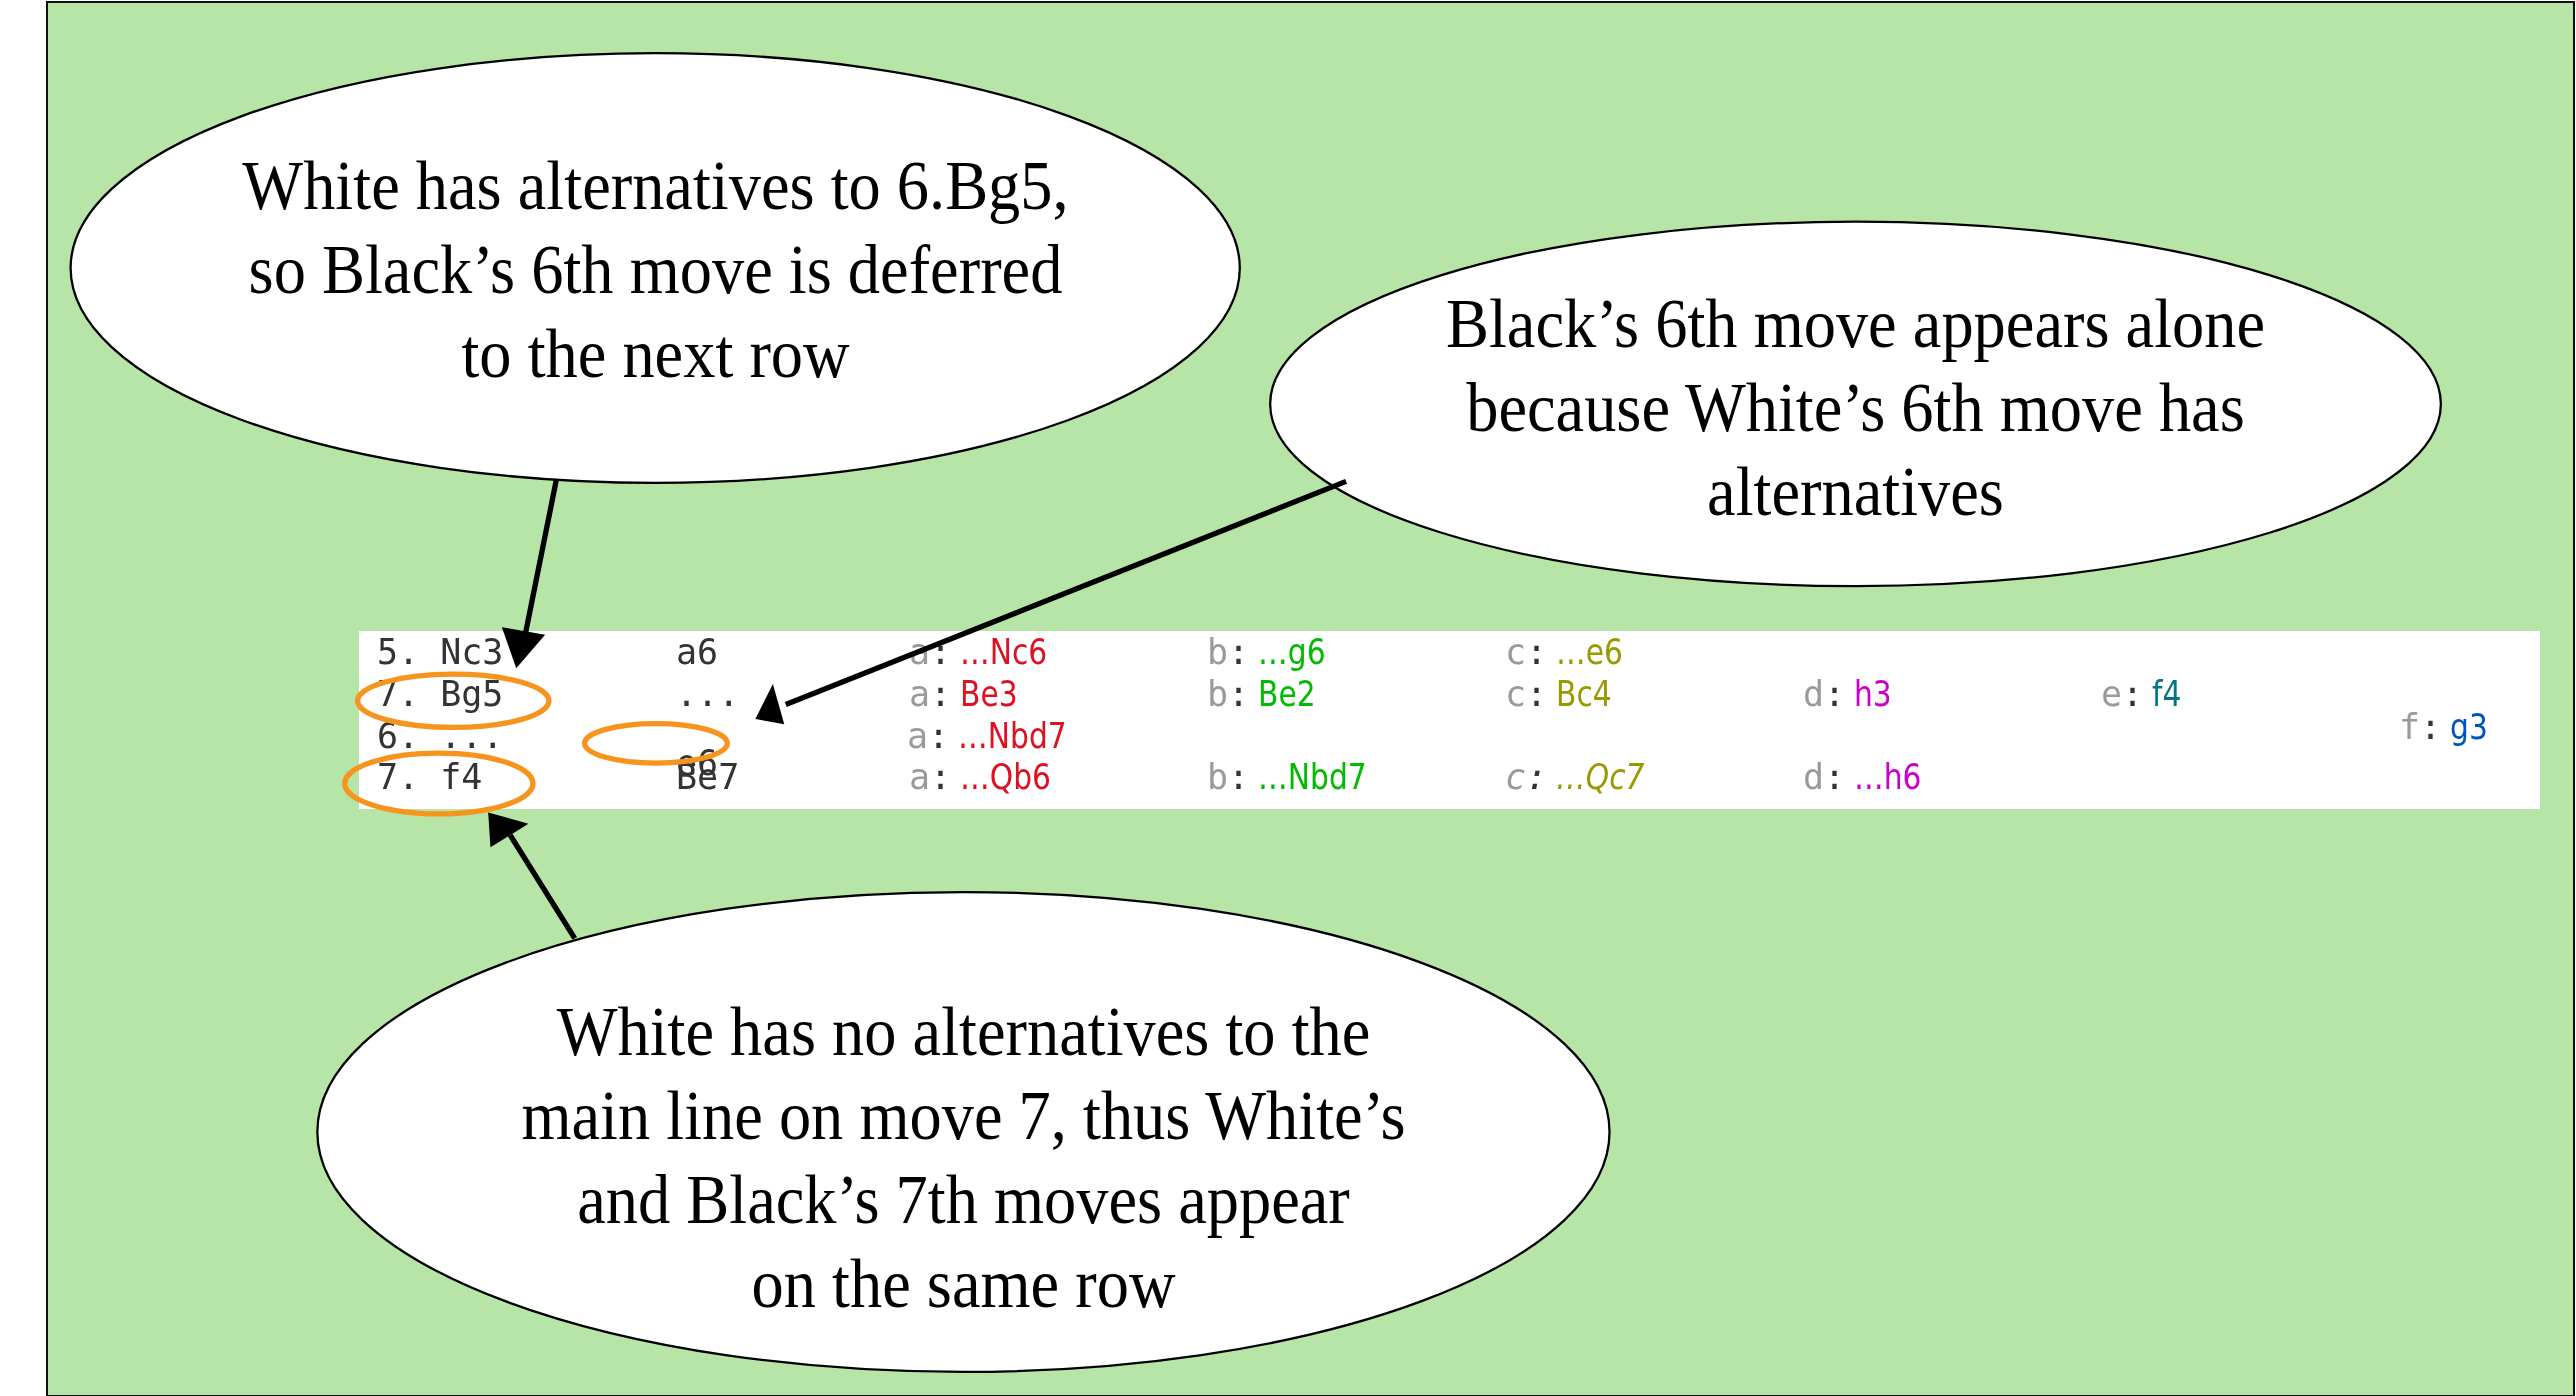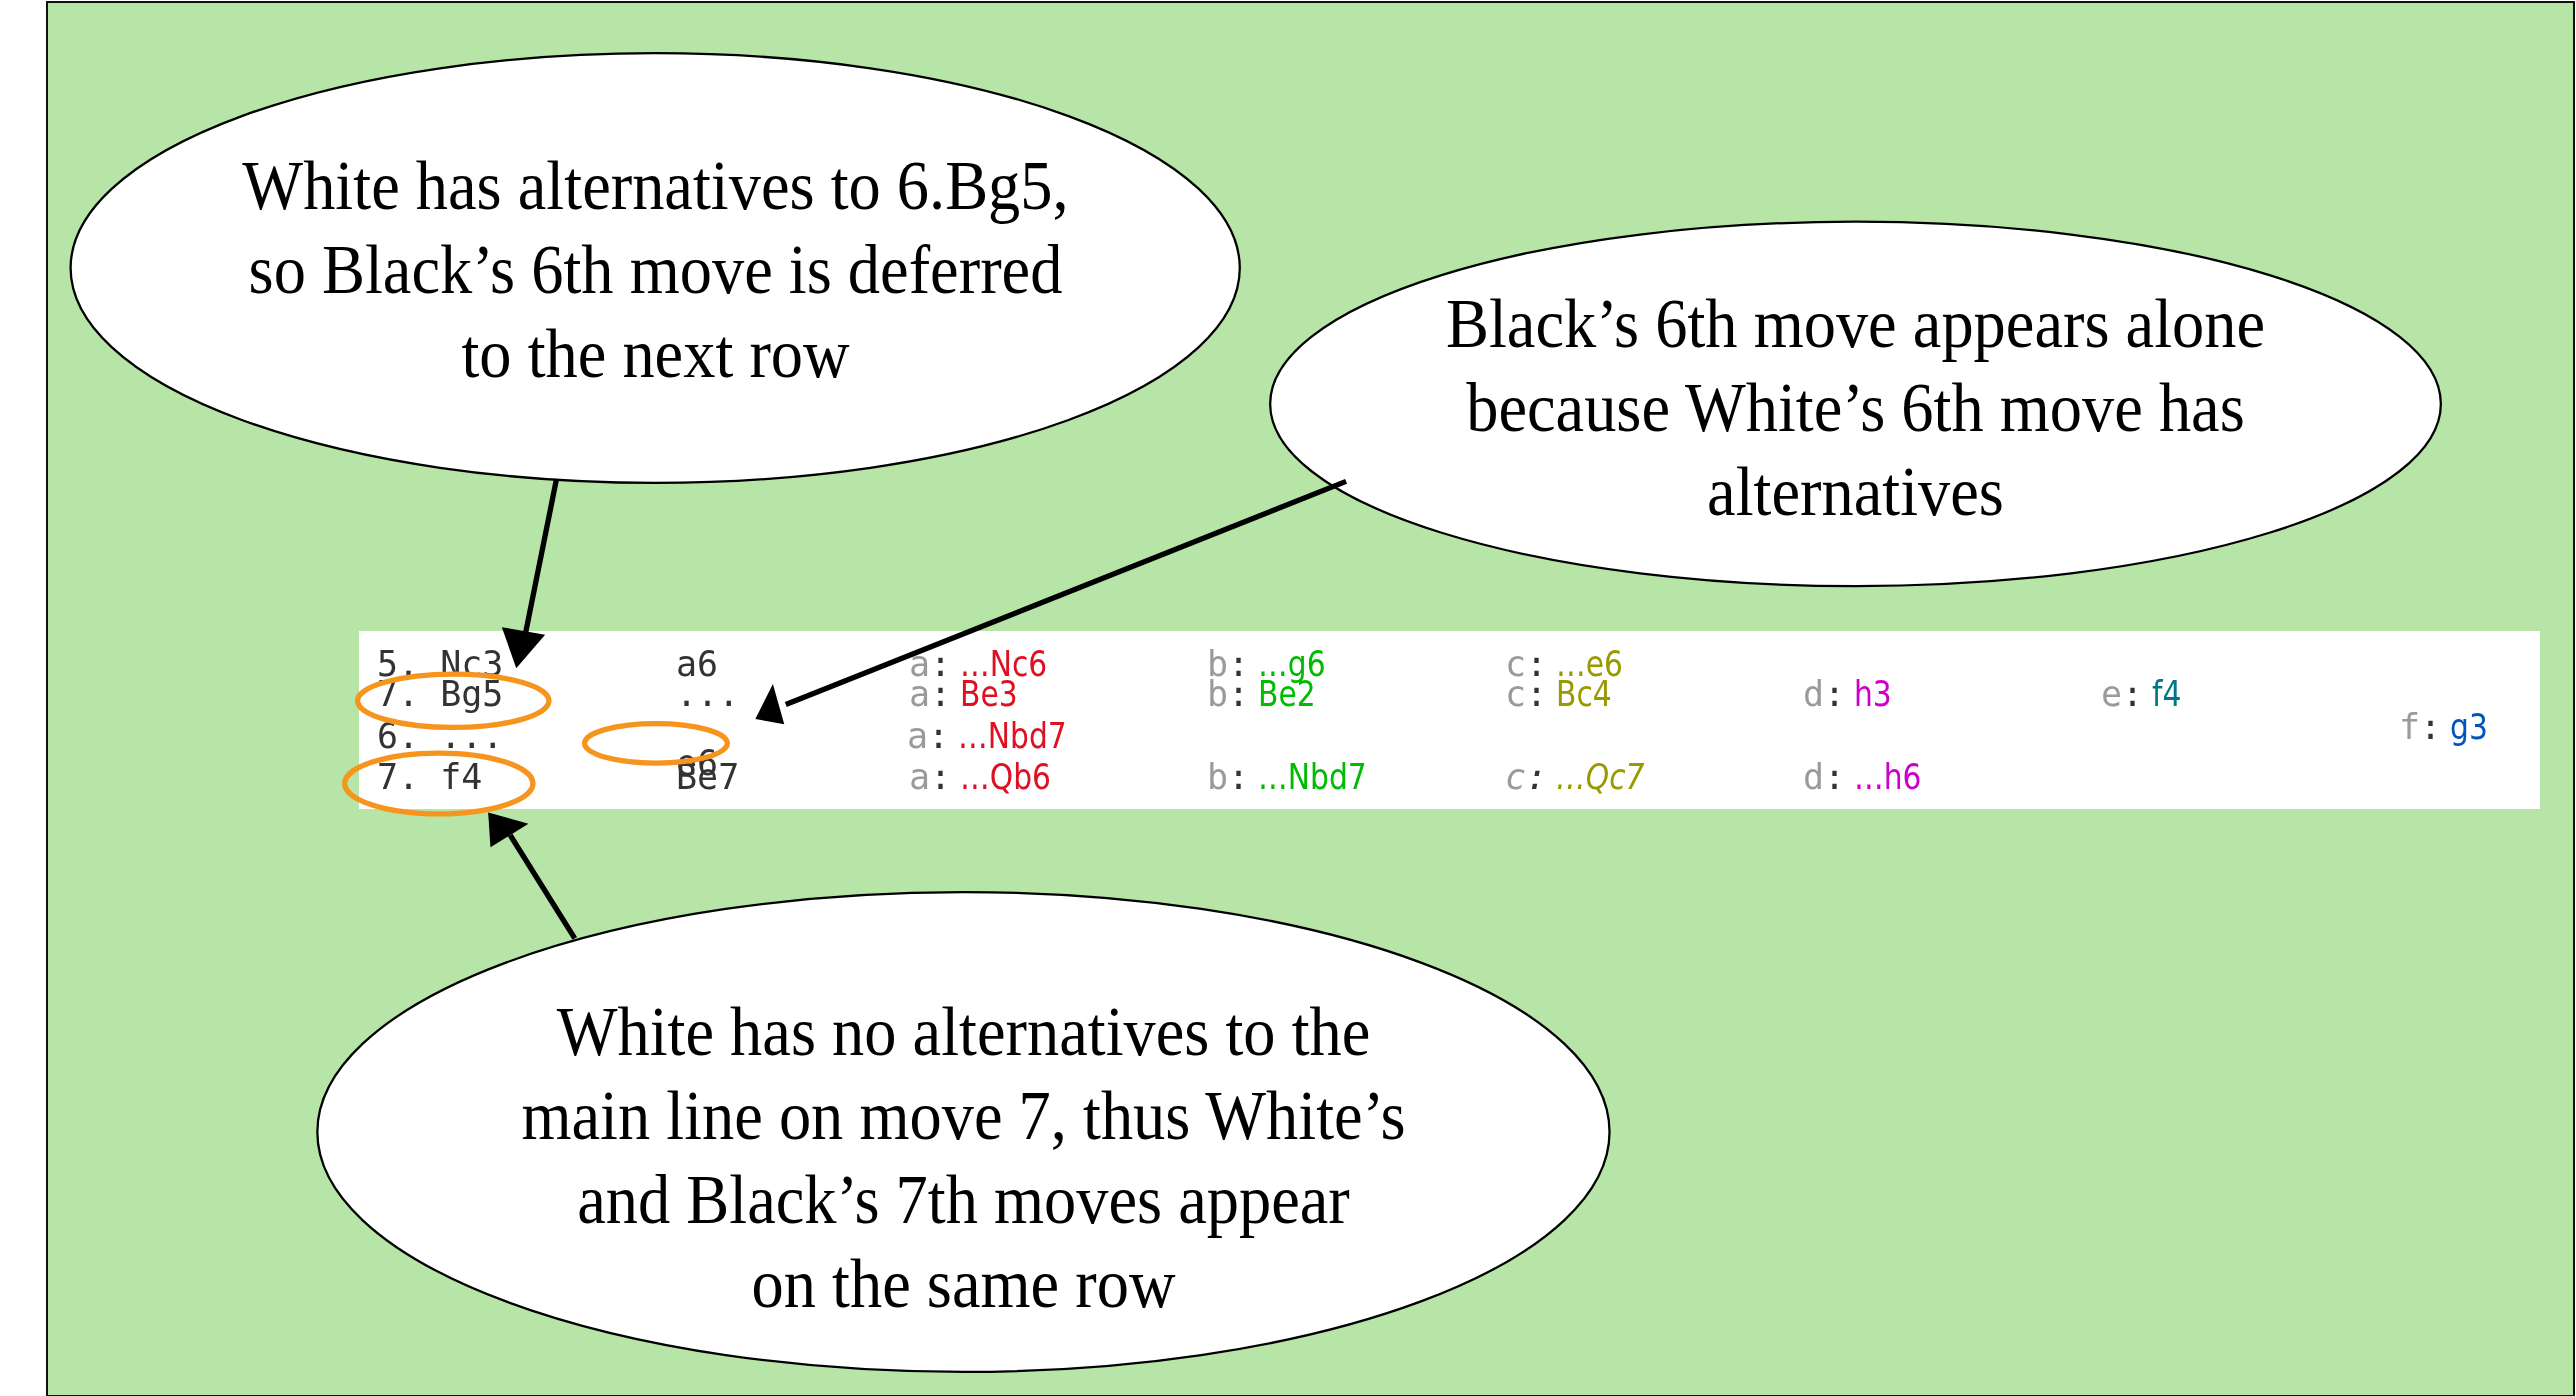--- a/index.html
+++ b/index.html
@@ -36,21 +36,21 @@
     margin-left: 9px;
   }
 </style>
 </head>
 <body>
 
 <div class="frame"></div>
 
 <div class="move-table">
 
-  <div class="row" style="top:12px;padding-left:27px;">
+  <div class="row" style="top:0px;padding-left:27px;">
     <span class="cell" style="left:18px;">5. Nc3</span>
     <span class="cell" style="left:317px;">a6</span>
     <span class="alt" style="left:550px;">
       <span class="letter">a</span><span class="colon">:</span><span class="move" style="color:#dd1122;">…Nc6</span>
     </span>
     <span class="alt" style="left:848px;">
       <span class="letter">b</span><span class="colon">:</span><span class="move" style="color:#00bb00;">…g6</span>
     </span>
     <span class="alt" style="left:1146px;">
       <span class="letter">c</span><span class="colon">:</span><span class="move" style="color:#999900;">…e6</span>

